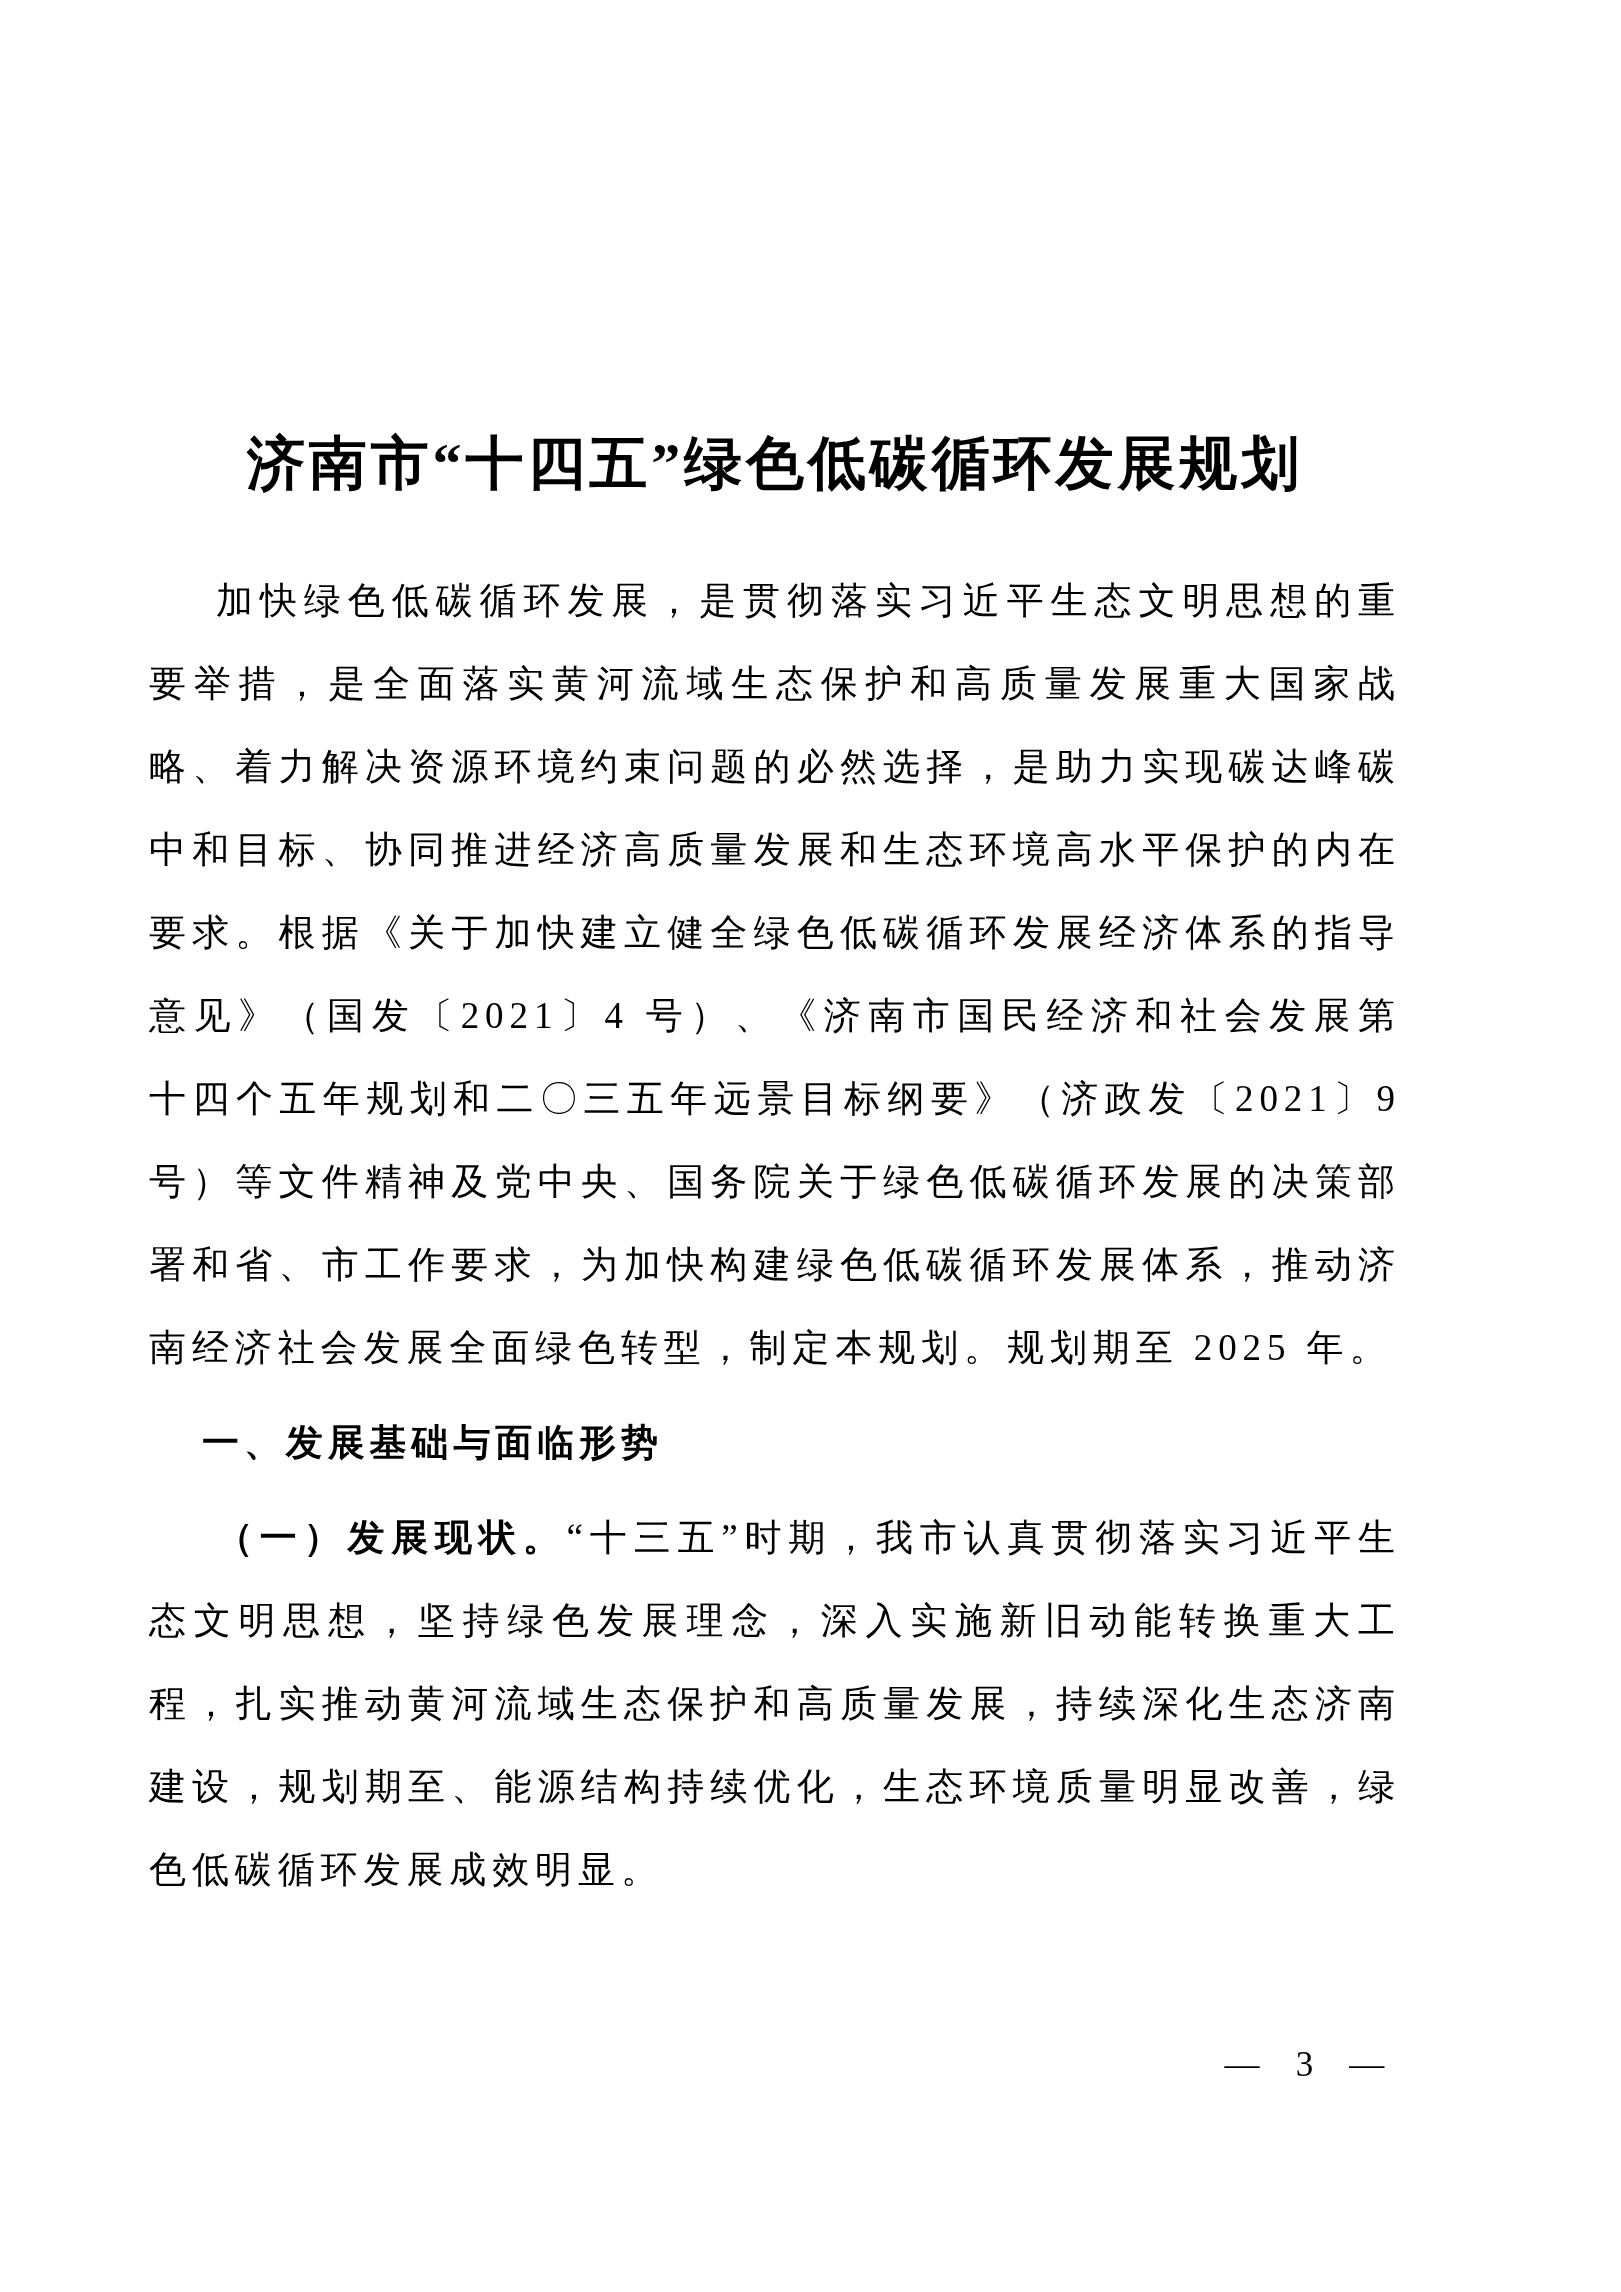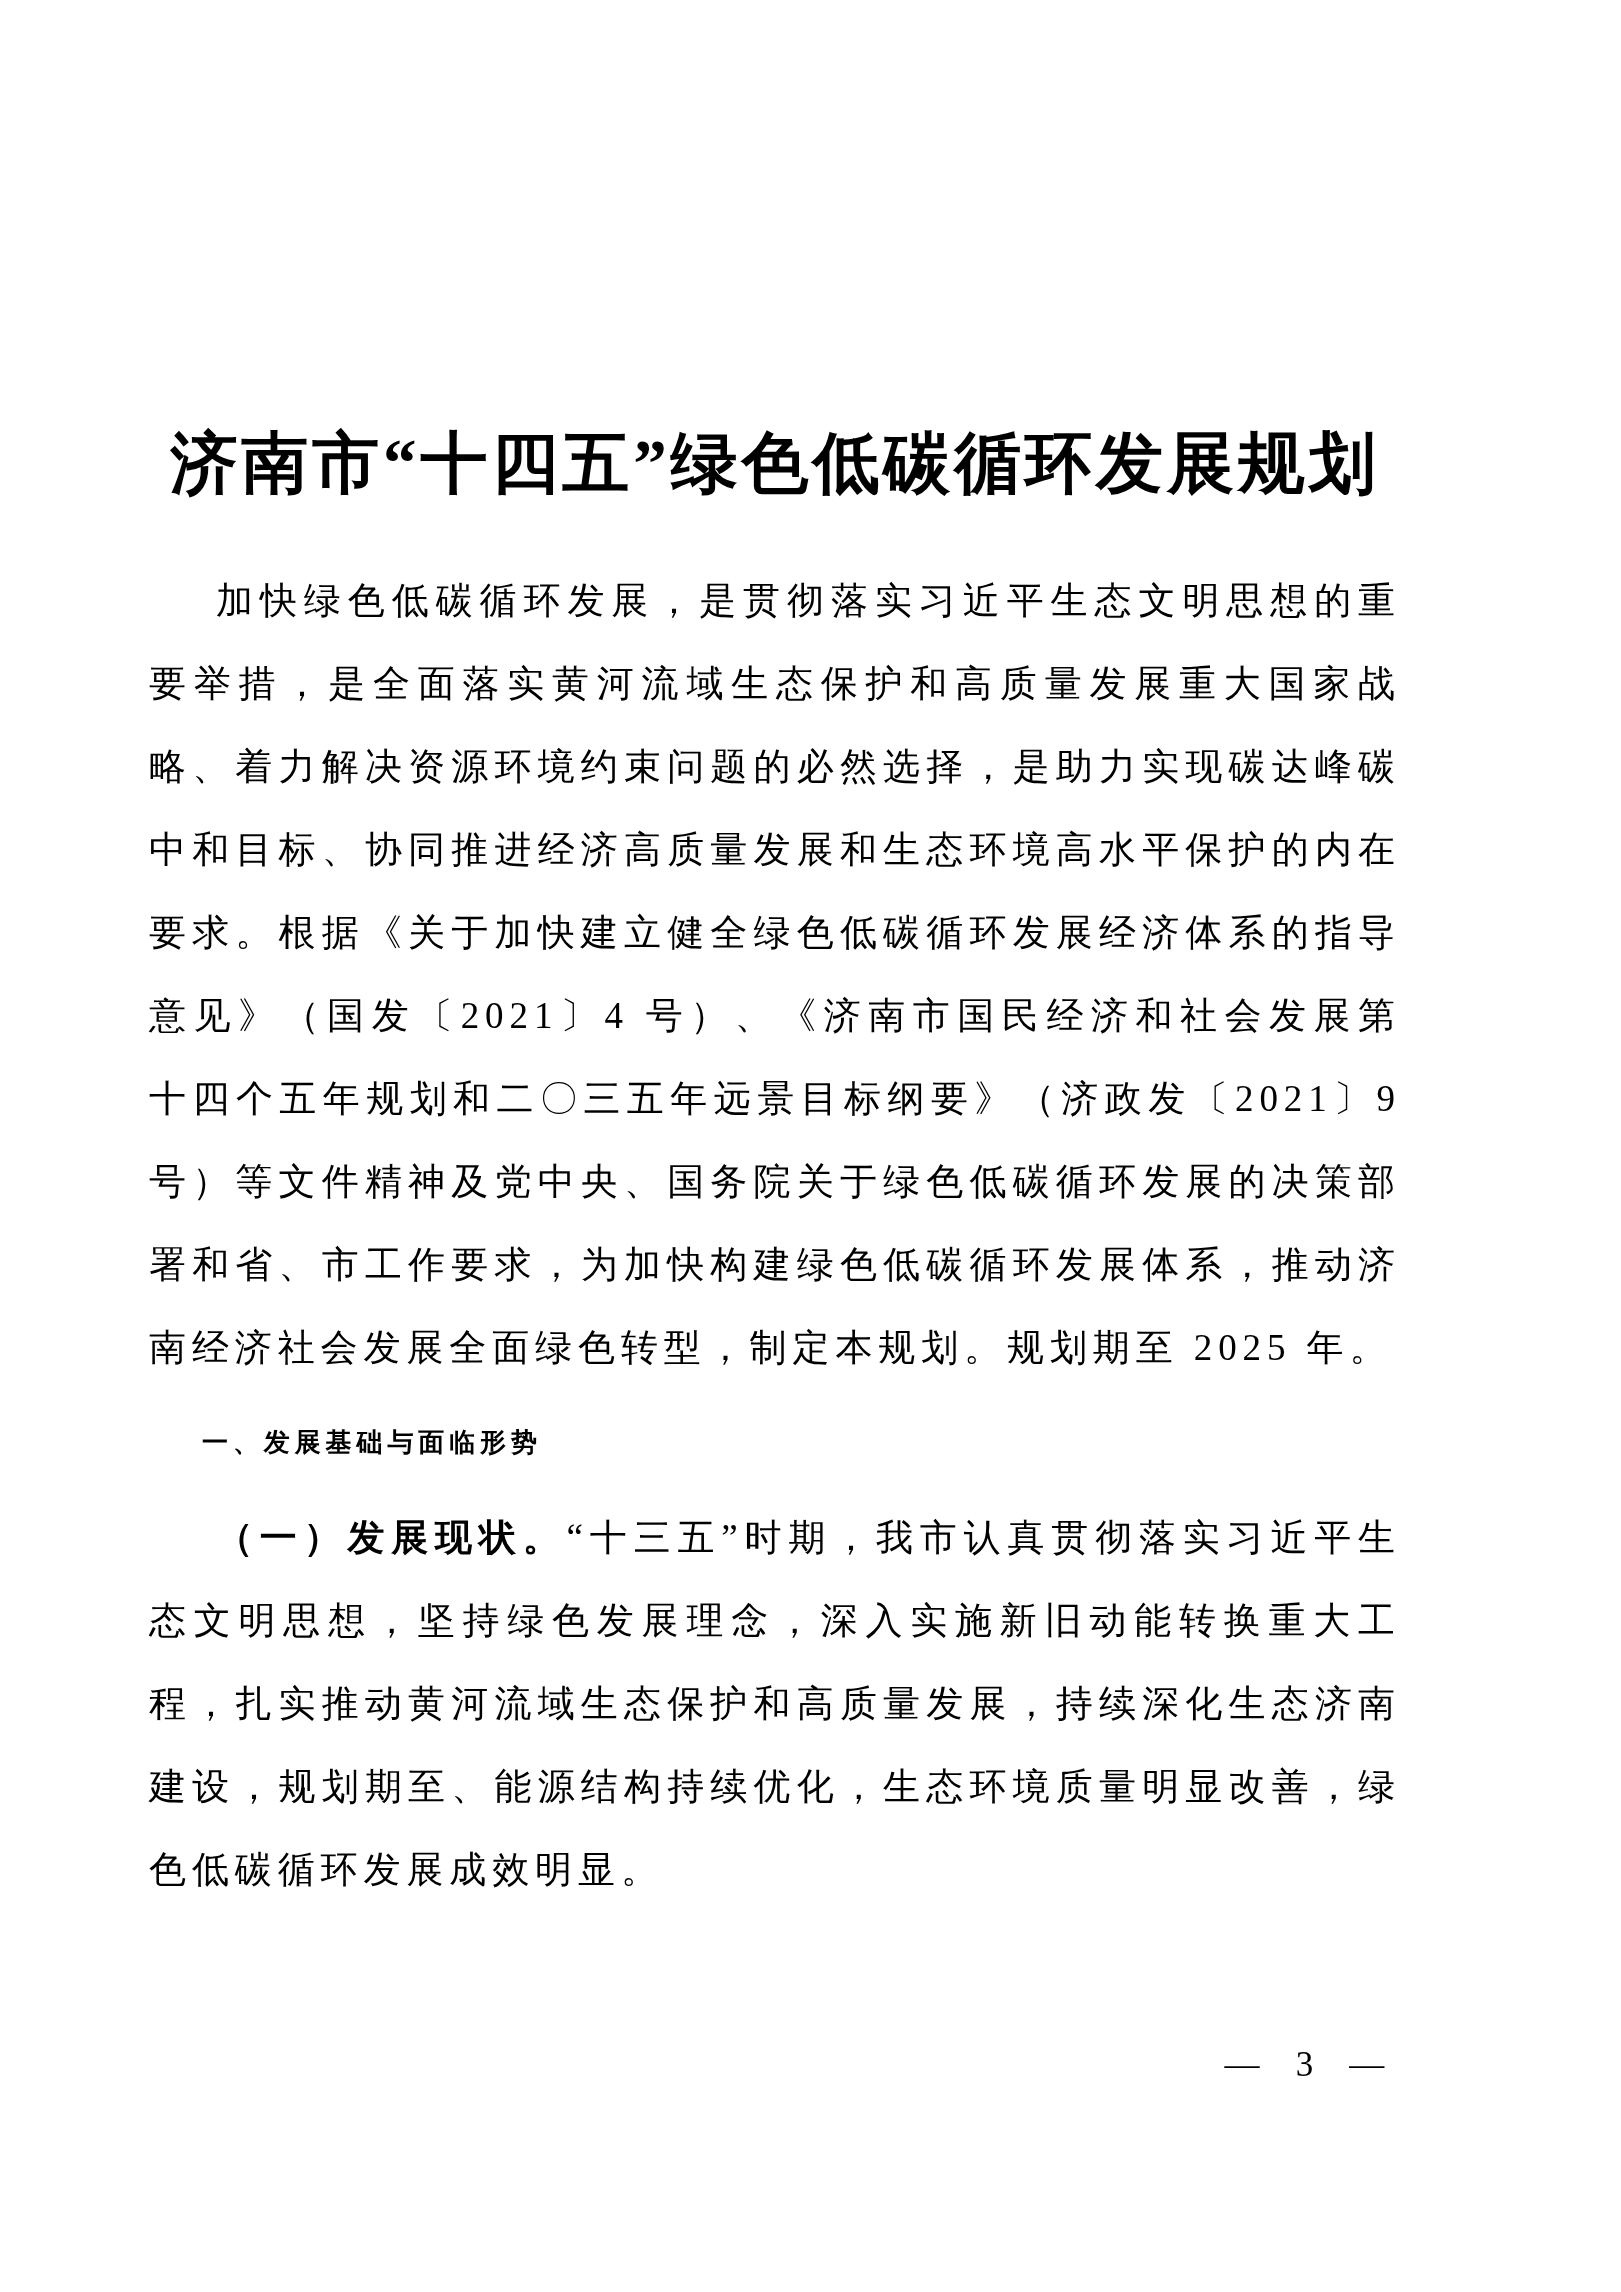--- a/index.html
+++ b/index.html
@@ -15,38 +15,38 @@
     background: #ffffff;
     box-sizing: border-box;
     padding: 429px 208px 0 137px;
     font-family: "Liberation Serif", "DejaVu Serif", serif;
     color: #000000;
     overflow: hidden;
   }
   .doc-title {
     margin: 0 0 61px 0;
     text-align: center;
-    font-size: 67px;
+    font-size: 58px;
     font-weight: bold;
     letter-spacing: 3.9px;
     line-height: 69px;
     font-family: "Liberation Serif", "DejaVu Serif", serif;
   }
   .body-para {
     margin: 12px;
     font-size: 37px;
     line-height: 83px;
     letter-spacing: 5.9px;
     text-align: justify;
     text-justify: inter-character;
     text-indent: 67px;
   }
   .section-heading {
     margin: 0;
-    font-size: 26px;
+    font-size: 37px;
     line-height: 83px;
     font-weight: bold;
     letter-spacing: 4.9px;
     text-indent: 65px;
     font-family: "Liberation Sans", "DejaVu Sans", sans-serif;
   }
   .para-lead {
     font-weight: bold;
   }
   .page-footer {

